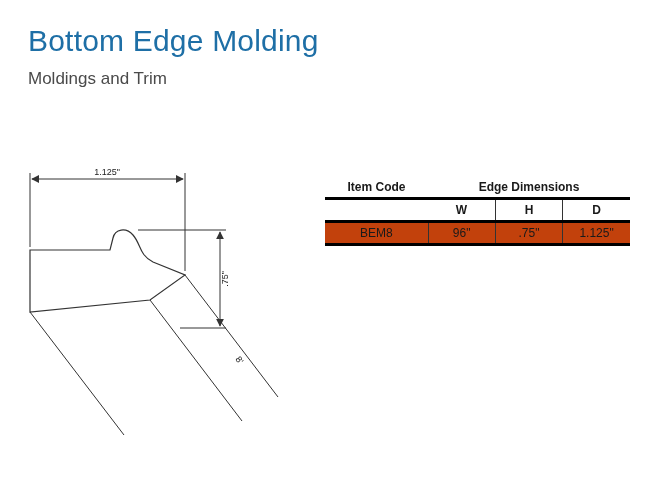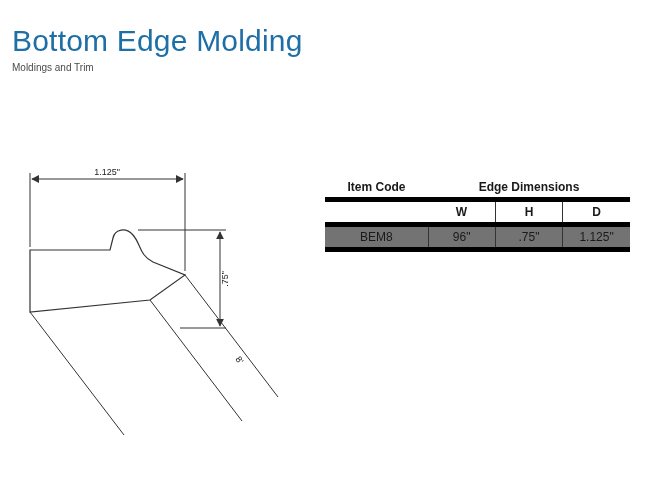--- a/index.html
+++ b/index.html
@@ -6,34 +6,34 @@
   .page {
     position: relative;
     width: 666px;
     height: 477px;
     background: #ffffff;
     font-family: "Liberation Sans", sans-serif;
     overflow: hidden;
   }
   .title-block {
     position: absolute;
-    left: 12px;
+    left: 28px;
     top: 20px;
   }
   .title-line {
     color: #1e6fa6;
     font-size: 30px;
     line-height: 41px;
     font-weight: 400;
     letter-spacing: 0.2px;
   }
   .subtitle {
     color: #4a4a4a;
-    font-size: 10px;
-    margin-top: 1px;
+    font-size: 17px;
+    margin-top: 8px;
   }
   .diagram {
     position: absolute;
     left: 10px;
     top: 165px;
   }
   .diagram text {
     font-family: "Liberation Sans", sans-serif;
     font-size: 9px;
     fill: #222222;
@@ -52,23 +52,23 @@
     text-align: center;
     vertical-align: middle;
     padding: 2px 4px;
     height: 16px;
   }
   .spec-table th { font-weight: bold; }
   .col-item { width: 95px; }
   .col-w { width: 70px; }
   .col-h { width: 70px; }
   .col-d { width: 70px; }
-  .bb { border-bottom: 5px solid #000000; }
+  .bb { border-bottom: 3px solid #000000; }
   .sep { border-left: 1px solid #333333; }
-  .data-row td { background: #737373; margin-left: 30px; }
+  .data-row td { background: #c2410c; margin-left: 30px; }
 </style>
 </head>
 <body>
 
 <div class="page">
 
   <div class="title-block">
     <div class="title-line">Bottom Edge Molding</div>
     <div class="subtitle">Moldings and Trim</div>
   </div>

